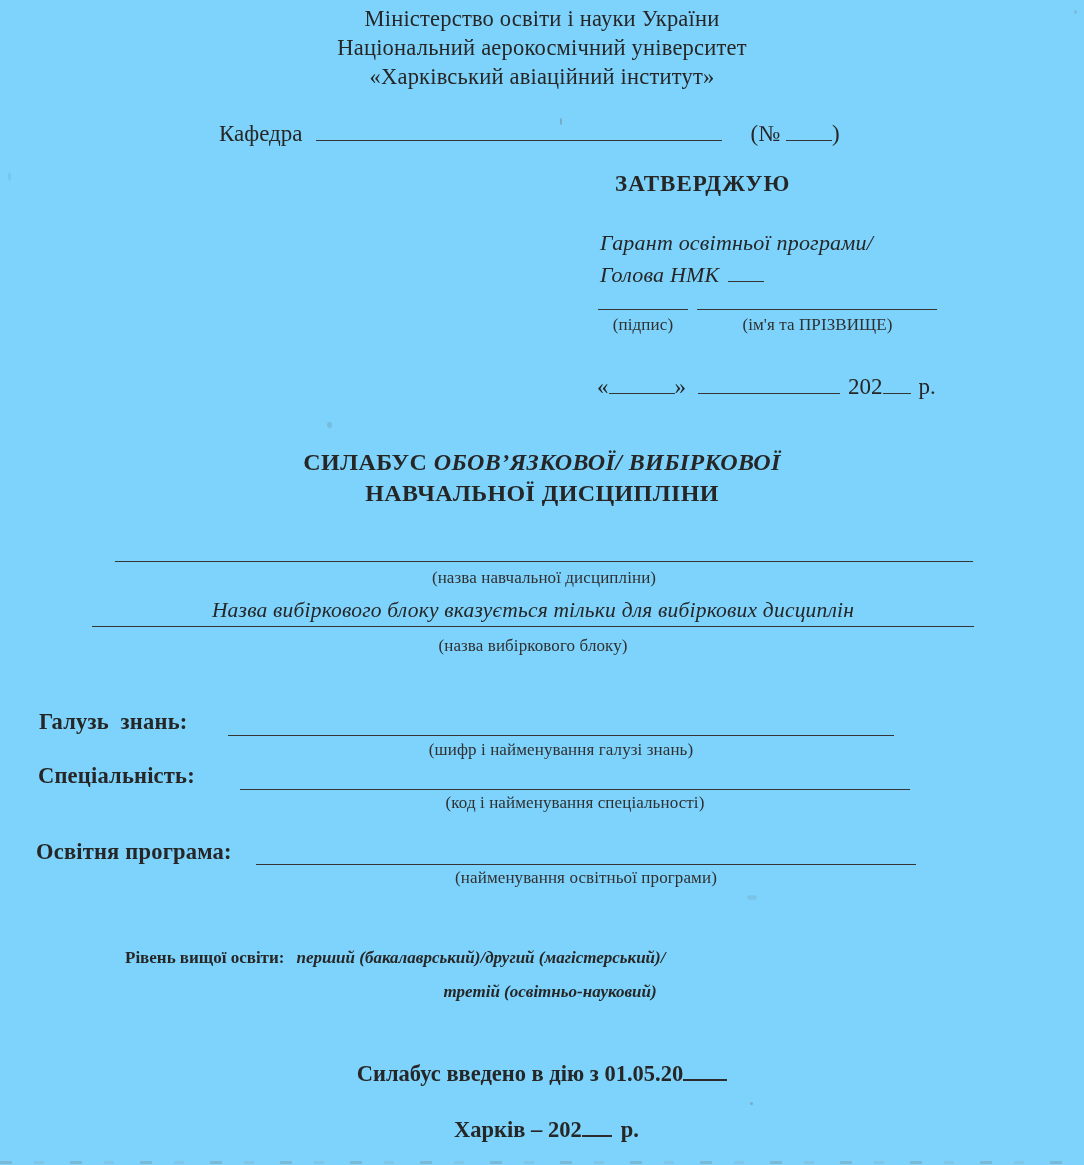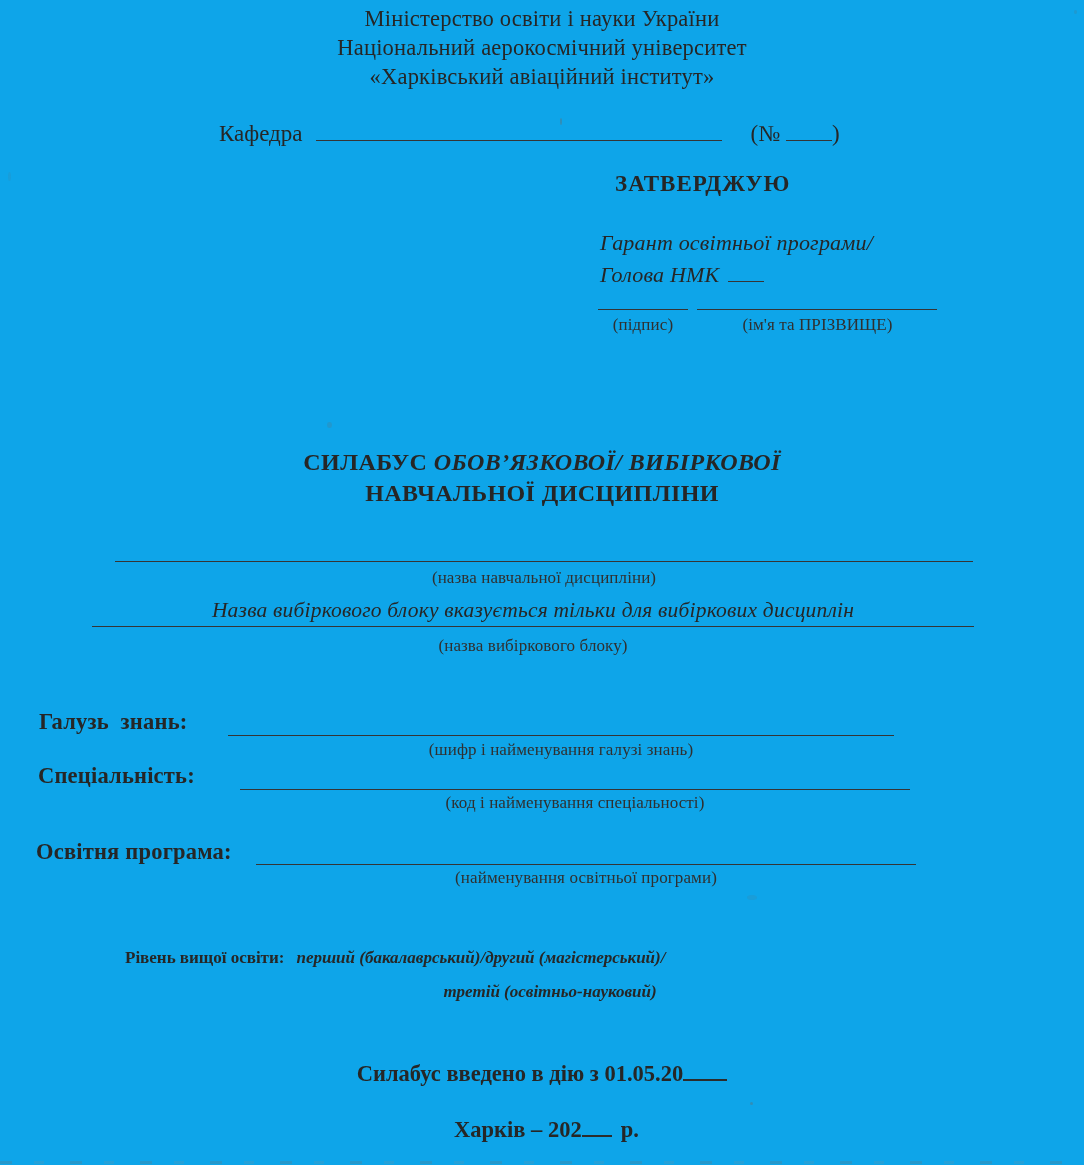--- a/index.html
+++ b/index.html
@@ -1,19 +1,19 @@
 <!DOCTYPE html>
 <html lang="uk"><head>
 <meta charset="utf-8">
 <style>
   html,body{margin:0;padding:0;background:#ffffff;}
   .page{
     position:relative;
     width:1084px;height:1165px;
-    background:#0ea5e9;
+    background:#7dd3fc;
     font-family:"Liberation Serif","DejaVu Serif",serif;
     color:#262626;
     overflow:hidden;
   }
   .abs{position:absolute;}
   .b{font-weight:bold;}
   .it{font-style:italic;}
   .bi{font-weight:bold;font-style:italic;}
 
   .hdr{top:4px;left:0;right:0;font-size:22.5px;line-height:29px;text-align:center;letter-spacing:.2px;}
@@ -80,20 +80,23 @@
   <div class="abs approver">
     <div>Гарант освітньої програми/</div>
     <div><span>Голова НМК</span><span class="bl" style="width:36px;margin-left:9px"></span></div>
   </div>
 
   <div class="abs uline" style="left:598px;top:309px;width:90px"></div>
   <div class="abs uline" style="left:697px;top:309px;width:240px"></div>
   <div class="abs hint" style="left:586px;top:315px;width:114px">(підпис)</div>
   <div class="abs hint" style="left:700px;top:315px;width:235px">(ім'я та ПРІЗВИЩЕ)</div>
 
+  <div class="abs dateline">
+    <span>«</span><span class="bl" style="width:66px"></span><span>»</span><span class="bl" style="width:142px;margin-left:12px"></span><span style="margin-left:8px">202</span><span class="bl" style="width:28px"></span><span style="margin-left:8px">р.</span>
+  </div>
 
   <div class="abs doctitle">
     <div><span>СИЛАБУС</span> <span class="it">ОБОВ’ЯЗКОВОЇ/ ВИБІРКОВОЇ</span></div>
     <div>НАВЧАЛЬНОЇ ДИСЦИПЛІНИ</div>
   </div>
 
   <div class="abs uline" style="left:115px;top:561px;width:858px"></div>
   <div class="abs hint" style="left:115px;top:568px;width:858px">(назва навчальної дисципліни)</div>
 
   <div class="abs elective-value">Назва вибіркового блоку вказується тільки для вибіркових дисциплін</div>

